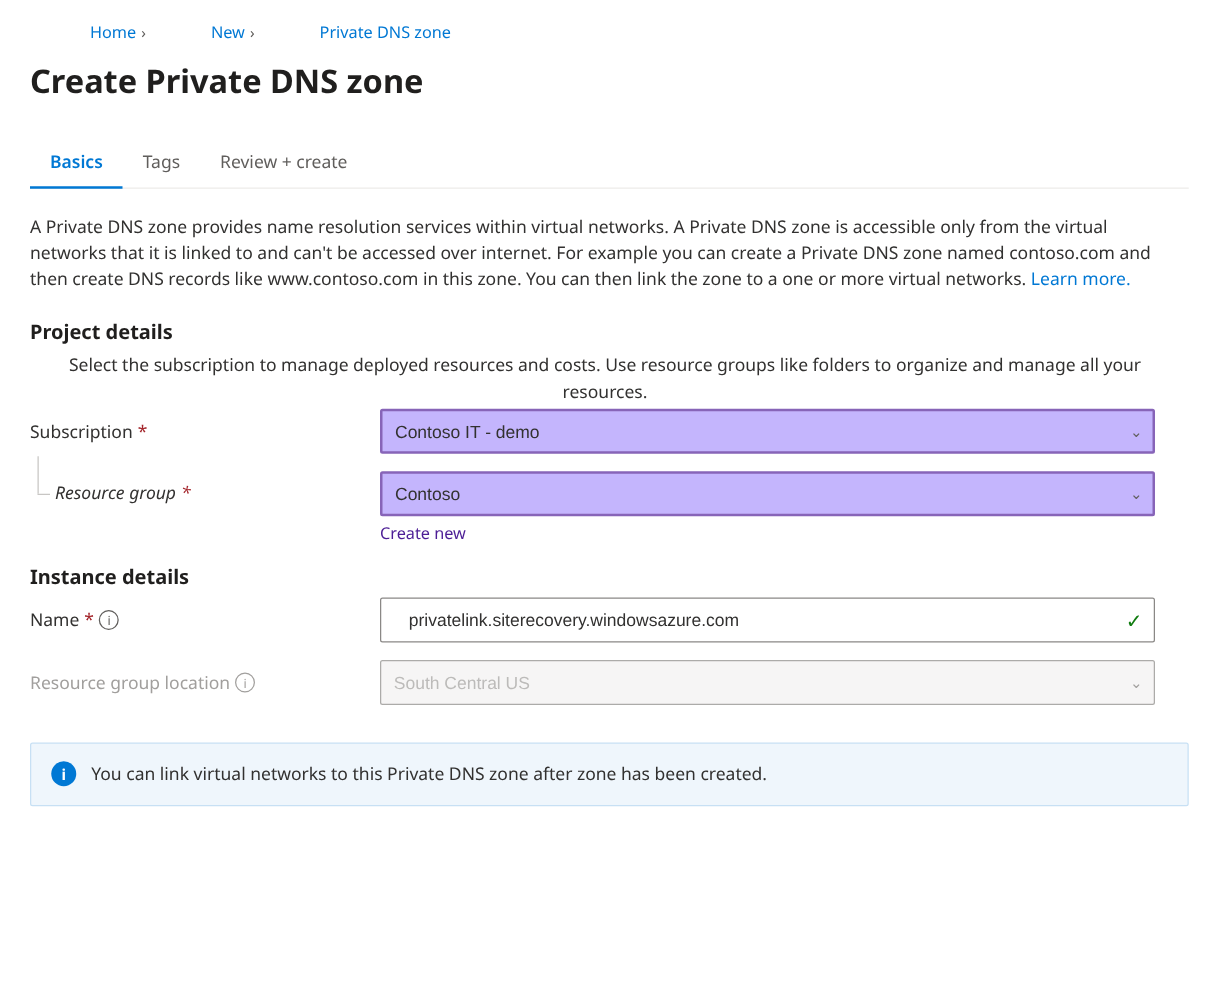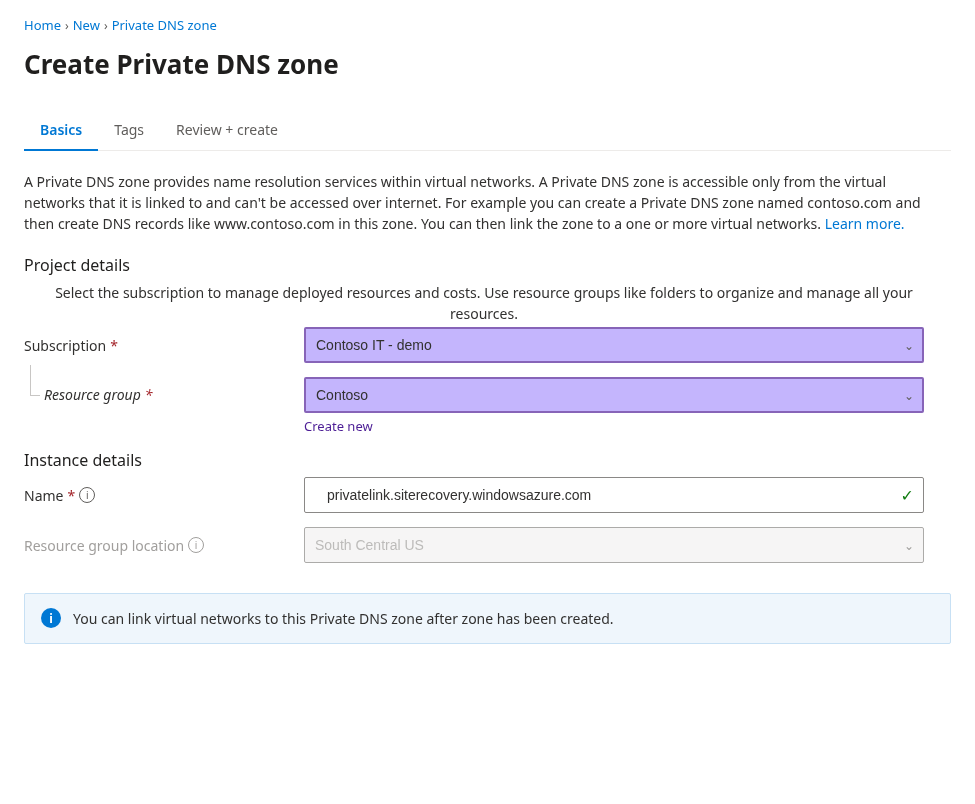--- a/index.html
+++ b/index.html
@@ -15,20 +15,21 @@
     .breadcrumb {
       display: flex;
       align-items: center;
       gap: 4px;
       margin-bottom: 12px;
       font-size: 13px;
     }
     .breadcrumb a {
       color: #0078d4;
       text-decoration: none;
+      margin-left: 48px;
     }
     .breadcrumb-separator {
       color: #605e5c;
       font-size: 12px;
     }
     .page-title {
       font-size: 26px;
       font-weight: 700;
       color: #201f1e;
       margin-bottom: 28px;
@@ -59,21 +60,21 @@
       line-height: 1.5;
       margin-bottom: 20px;
       max-width: 920px;
     }
     .description-text a {
       color: #0078d4;
       text-decoration: none;
     }
     .section-title {
       font-size: 16px;
-      font-weight: 400;
+      font-weight: 700;
       color: #201f1e;
       margin-bottom: 6px;
     }
     .section-description {
       font-size: 14px;
       color: #323130;
       line-height: 1.5;
       margin-bottom: 3px;
       max-width: 920px;
       text-align: center;

